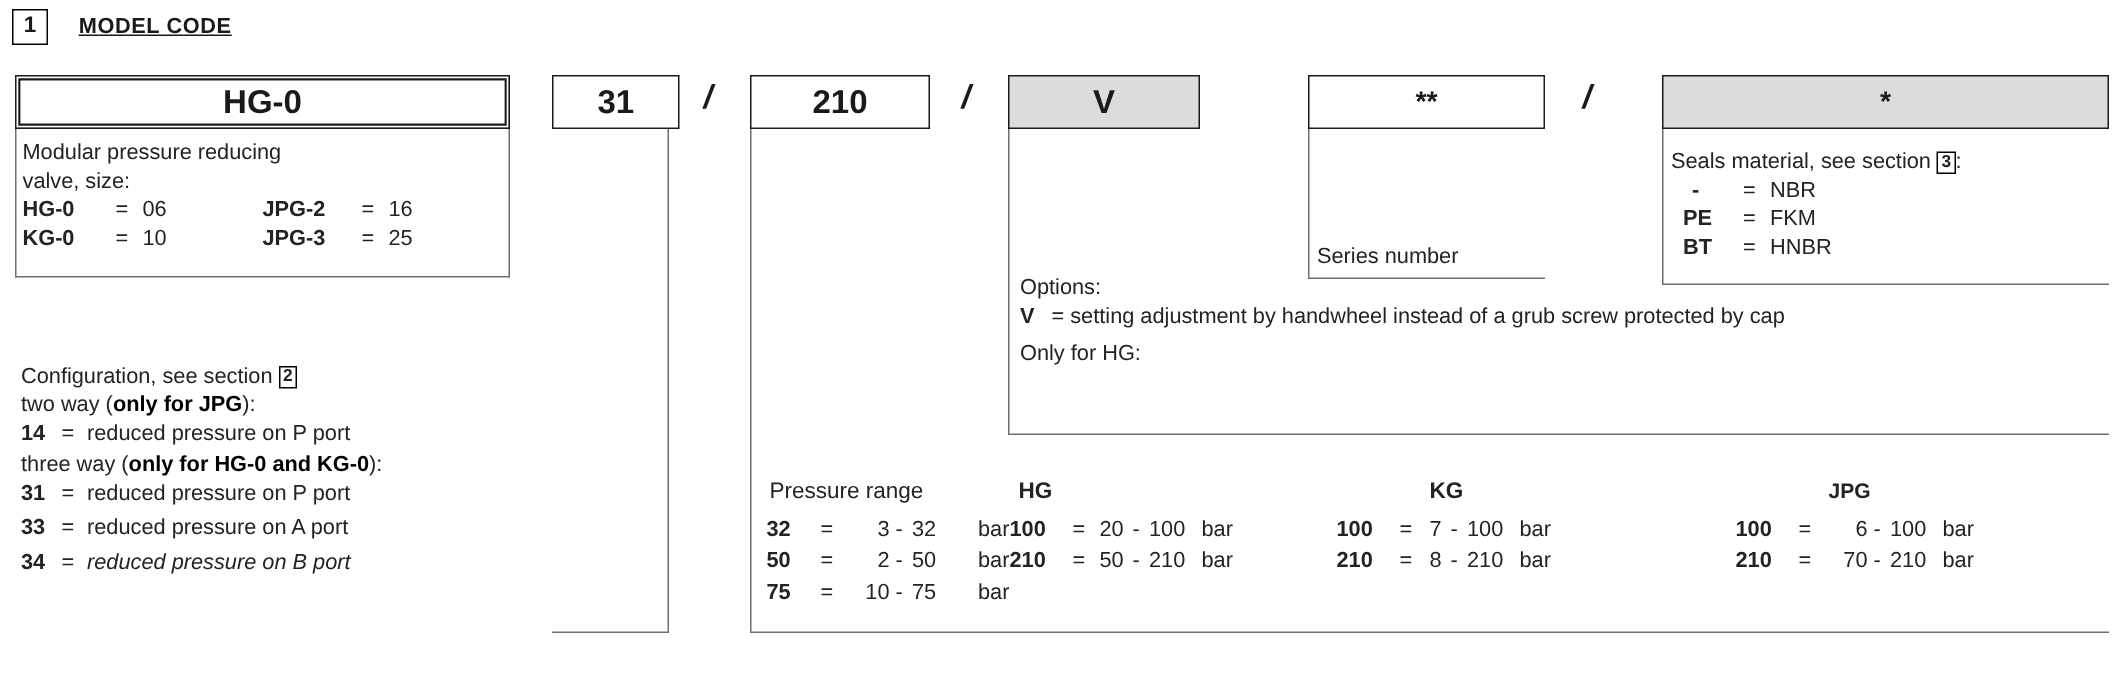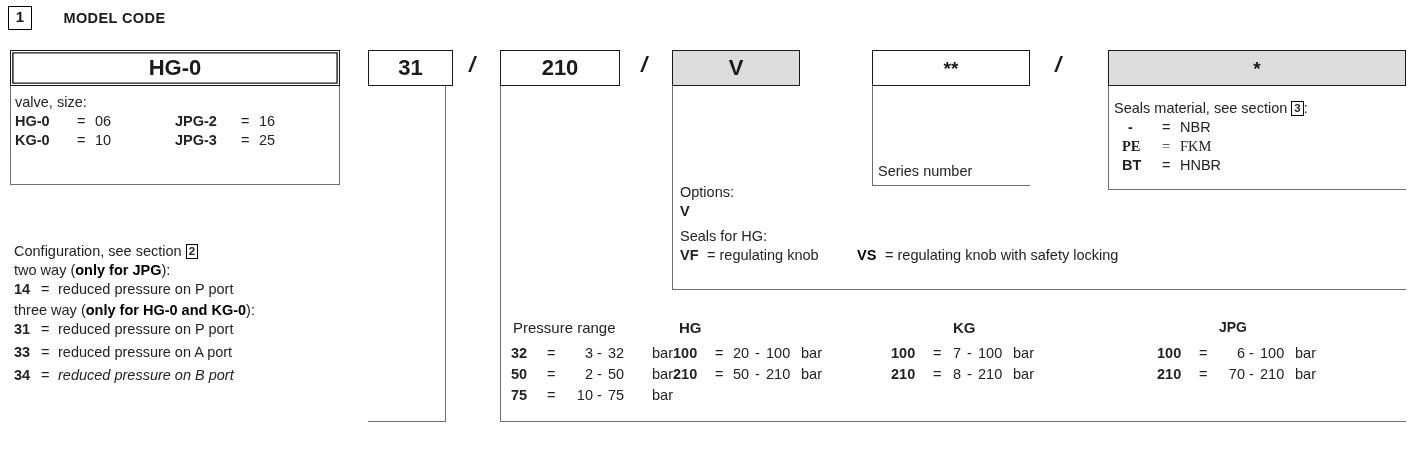--- a/index.html
+++ b/index.html
@@ -25,25 +25,26 @@
     border: 1.5px solid #000;
     text-align: center;
     line-height: 20px;
     font-size: 15px;
     font-weight: bold;
     vertical-align: middle;
     background: #fff;
   }
   .sec-title {
     display: inline-block;
-    margin-left: 27px;
+    margin-left: 16px;
     font-size: 14.5px;
     font-weight: bold;
     letter-spacing: 0.4px;
     vertical-align: middle;
+    text-decoration: underline;
   }
 
   
   .code-box {
     border: 1.6px solid #1a1a1a;
     background: #ffffff;
     text-align: center;
     font-weight: bold;
     font-size: 22px;
     line-height: 1;
@@ -121,20 +122,21 @@
   <span>**</span>
 </div>
 
 <div class="abs slash" style="left:1048px;">/</div>
 
 <div class="abs code-box grey star" id="box-seals" style="left:1108px; width:298px;">
   <span>*</span>
 </div>
 
 <div class="abs boxline desc" id="blk-model" style="left:10px; top:86px; width:330px; height:99px; border-top:none; padding:7px 8px 0 4px;">
+  <div>Modular pressure reducing</div>
   <div>valve, size:</div>
   <div style="position:relative; height:19px;">
     <span class="k" style="position:absolute; left:0;">HG-0</span>
     <span style="position:absolute; left:62px;">=</span>
     <span style="position:absolute; left:80px;">06</span>
     <span class="k" style="position:absolute; left:160px;">JPG-2</span>
     <span style="position:absolute; left:226px;">=</span>
     <span style="position:absolute; left:244px;">16</span>
   </div>
   <div style="position:relative; height:19px;">
@@ -182,46 +184,41 @@
   </div>
 </div>
 
 <div class="abs" id="blk-pressure-drop" style="left:500px; top:86px; width:1px; height:222px; border-left:1.1px solid #6f6f6f;"></div>
 
 <div class="abs desc" id="blk-options" style="left:672px; top:86px; width:734px; height:204px; border-left:1.1px solid #6f6f6f; border-bottom:1.1px solid #6f6f6f; padding:0 0 0 7px;">
   <div style="position:absolute; left:7px; top:97px; width:720px;">
     <div>Options:</div>
     <div class="row" style="position:relative; height:25px;">
       <span class="k" style="position:absolute; left:0;">V</span>
-    </div>
-    <div>Seals for HG:</div>
-    <div class="row" style="position:relative; height:23px;">
-      <span class="k" style="position:absolute; left:0;">VF</span>
-      <span style="position:absolute; left:27px;">= regulating knob</span>
-      <b style="position:absolute; left:177px;">VS</b>
-      <span style="position:absolute; left:205px;">= regulating knob with safety locking</span>
-    </div>
+      <span style="position:absolute; left:21px;">= setting adjustment by handwheel instead of a grub screw protected by cap</span>
+    </div>
+    <div>Only for HG:</div>
   </div>
 </div>
 
 <div class="abs desc" id="blk-series" style="left:872px; top:86px; width:158px; height:100px; border-left:1.1px solid #6f6f6f; border-bottom:1.1px solid #6f6f6f; padding:0 0 0 5px;">
   <div style="position:absolute; left:5px; bottom:4px;">Series number</div>
 </div>
 
 <div class="abs desc" id="blk-seals" style="left:1108px; top:86px; width:298px; height:104px; border-left:1.1px solid #6f6f6f; border-bottom:1.1px solid #6f6f6f; padding:13px 0 0 5px;">
   <div>
     <span>Seals material, see section</span>
     <span class="mono-sec">3</span><span>:</span>
   </div>
   <div class="row" style="position:relative; height:19px;">
     <span class="k" style="position:absolute; left:14px;">-</span>
     <span style="position:absolute; left:48px;">=</span>
     <span style="position:absolute; left:66px;">NBR</span>
   </div>
-  <div class="row" style="position:relative; height:19px;font-family:Liberation Serif, serif;">
+  <div class="row" style="position:relative; height:19px;">
     <span class="k" style="position:absolute; left:8px;">PE</span>
     <span style="position:absolute; left:48px;">=</span>
     <span style="position:absolute; left:66px;">FKM</span>
   </div>
   <div class="row" style="position:relative; height:19px;">
     <span class="k" style="position:absolute; left:8px;">BT</span>
     <span style="position:absolute; left:48px;">=</span>
     <span style="position:absolute; left:66px;">HNBR</span>
   </div>
 </div>

